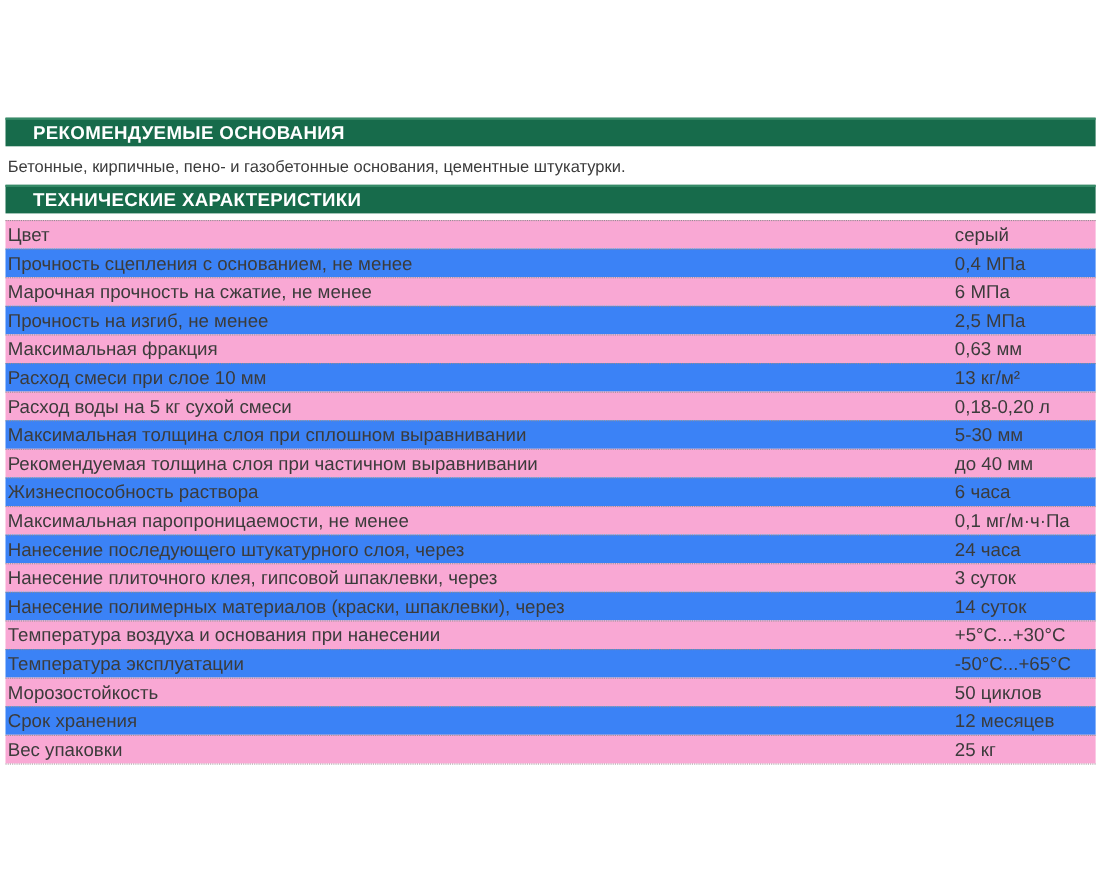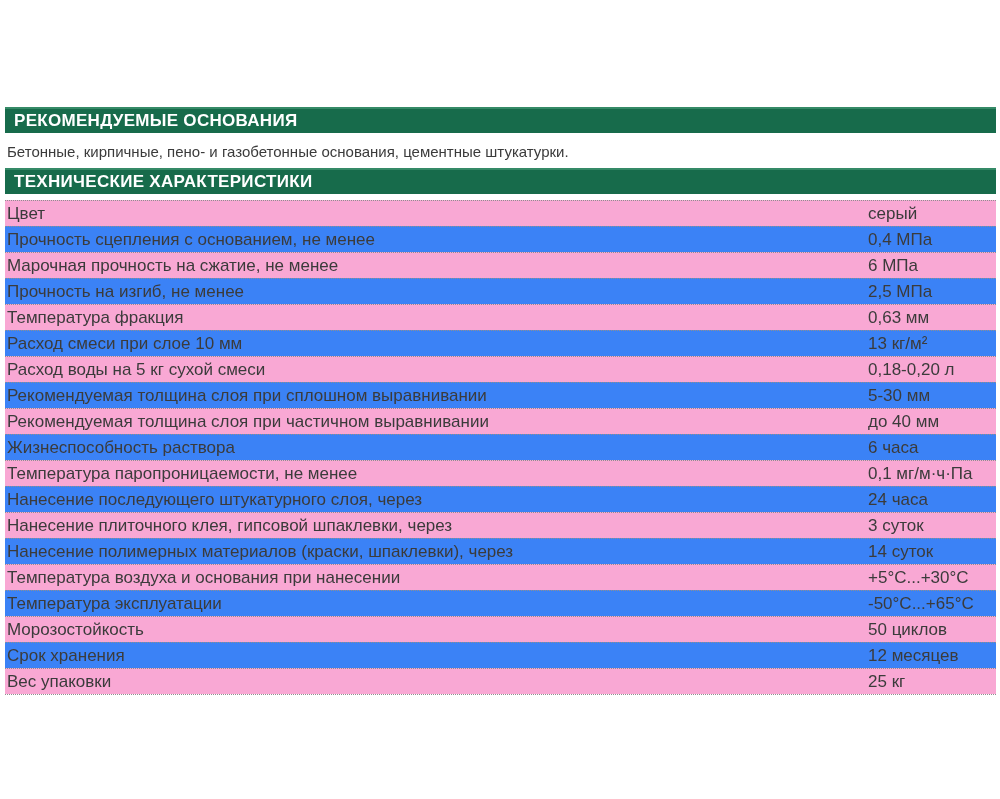--- a/index.html
+++ b/index.html
@@ -21,21 +21,21 @@
     width: 991px;
     height: 26px;
     background: #176b4b;
     border-top: 2px solid #358a67;
     color: #ffffff;
     font-size: 17px;
     font-weight: bold;
     letter-spacing: 0.3px;
     display: flex;
     align-items: center;
-    padding-left: 9px;
+    padding-left: 25px;
     box-sizing: border-box;
   }
   .bar-recommended { top: 107px; }
   .bar-technical   { top: 168px; }
   .intro-para {
     position: absolute;
     left: 5px;
     top: 135px;
     width: 991px;
     height: 33px;
@@ -106,51 +106,51 @@
       <span class="row-label">Марочная прочность на сжатие, не менее</span>
       <span class="row-value">6 МПа</span>
     </div>
 
     <div class="row alt">
       <span class="row-label">Прочность на изгиб, не менее</span>
       <span class="row-value">2,5 МПа</span>
     </div>
 
     <div class="row">
-      <span class="row-label">Температура фракция</span>
+      <span class="row-label">Максимальная фракция</span>
       <span class="row-value">0,63 мм</span>
     </div>
 
     <div class="row alt">
       <span class="row-label">Расход смеси при слое 10 мм</span>
       <span class="row-value">13 кг/м²</span>
     </div>
 
     <div class="row">
       <span class="row-label">Расход воды на 5 кг сухой смеси</span>
       <span class="row-value">0,18-0,20 л</span>
     </div>
 
     <div class="row alt">
-      <span class="row-label">Рекомендуемая толщина слоя при сплошном выравнивании</span>
+      <span class="row-label">Максимальная толщина слоя при сплошном выравнивании</span>
       <span class="row-value">5-30 мм</span>
     </div>
 
     <div class="row">
       <span class="row-label">Рекомендуемая толщина слоя при частичном выравнивании</span>
       <span class="row-value">до 40 мм</span>
     </div>
 
     <div class="row alt">
       <span class="row-label">Жизнеспособность раствора</span>
       <span class="row-value">6 часа</span>
     </div>
 
     <div class="row">
-      <span class="row-label">Температура паропроницаемости, не менее</span>
+      <span class="row-label">Максимальная паропроницаемости, не менее</span>
       <span class="row-value">0,1 мг/м·ч·Па</span>
     </div>
 
     <div class="row alt">
       <span class="row-label">Нанесение последующего штукатурного слоя, через</span>
       <span class="row-value">24 часа</span>
     </div>
 
     <div class="row">
       <span class="row-label">Нанесение плиточного клея, гипсовой шпаклевки, через</span>

